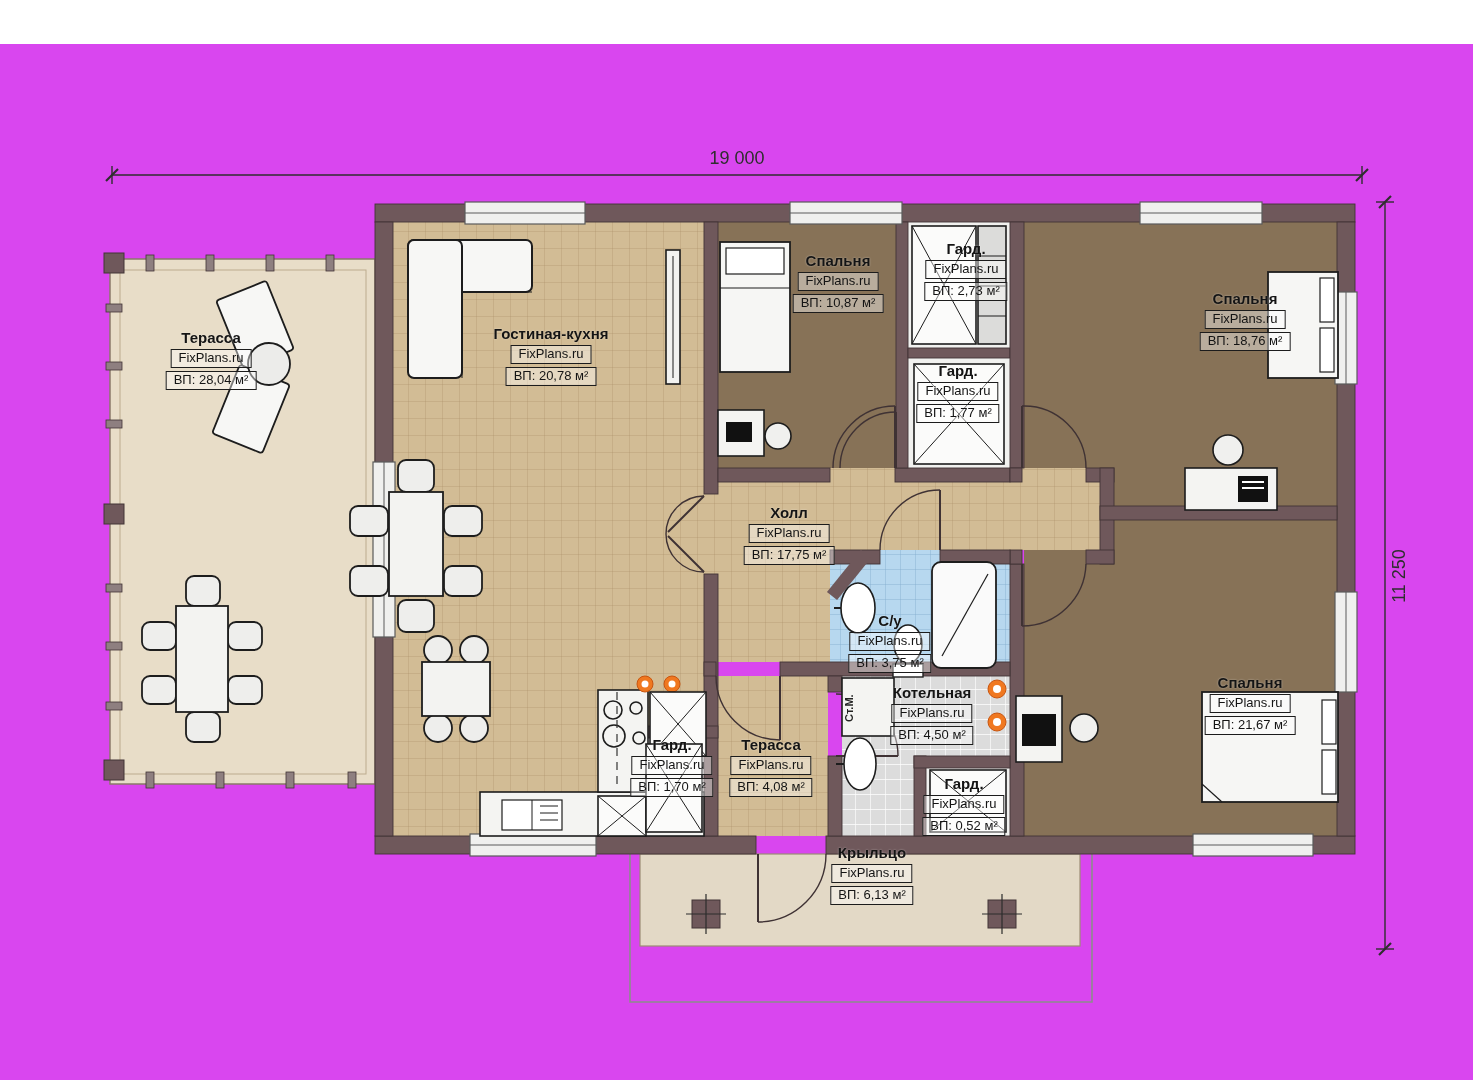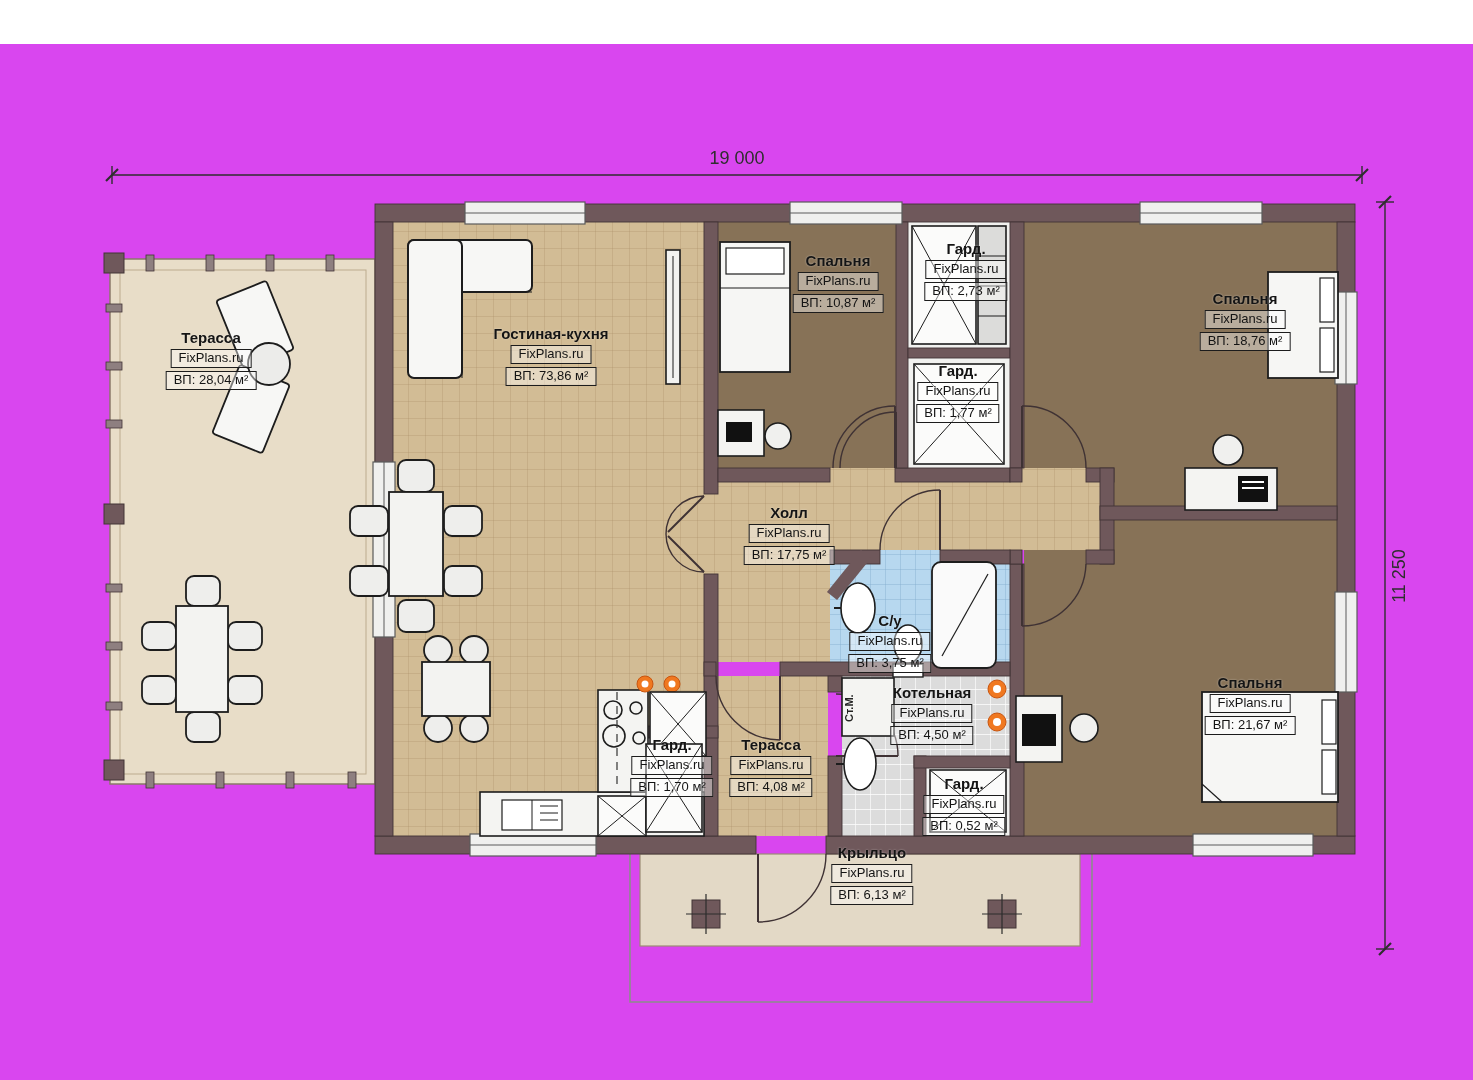--- a/index.html
+++ b/index.html
@@ -333,21 +333,21 @@
     </div>
 
 <div class="room-label" style="left:211px;top:285px">
   <div class="rn">Терасса</div>
   <div class="bx">FixPlans.ru</div>
   <div class="bx">ВП: 28,04 м²</div>
 </div>
 <div class="room-label" style="left:551px;top:281px">
   <div class="rn">Гостиная-кухня</div>
   <div class="bx">FixPlans.ru</div>
-  <div class="bx">ВП: 73,86 м²</div>
+  <div class="bx">ВП: 20,78 м²</div>
 </div>
 <div class="room-label" style="left:838px;top:208px">
   <div class="rn">Спальня</div>
   <div class="bx">FixPlans.ru</div>
   <div class="bx">ВП: 10,87 м²</div>
 </div>
 <div class="room-label" style="left:966px;top:196px">
   <div class="rn">Гард.</div>
   <div class="bx">FixPlans.ru</div>
   <div class="bx">ВП: 2,73 м²</div>

